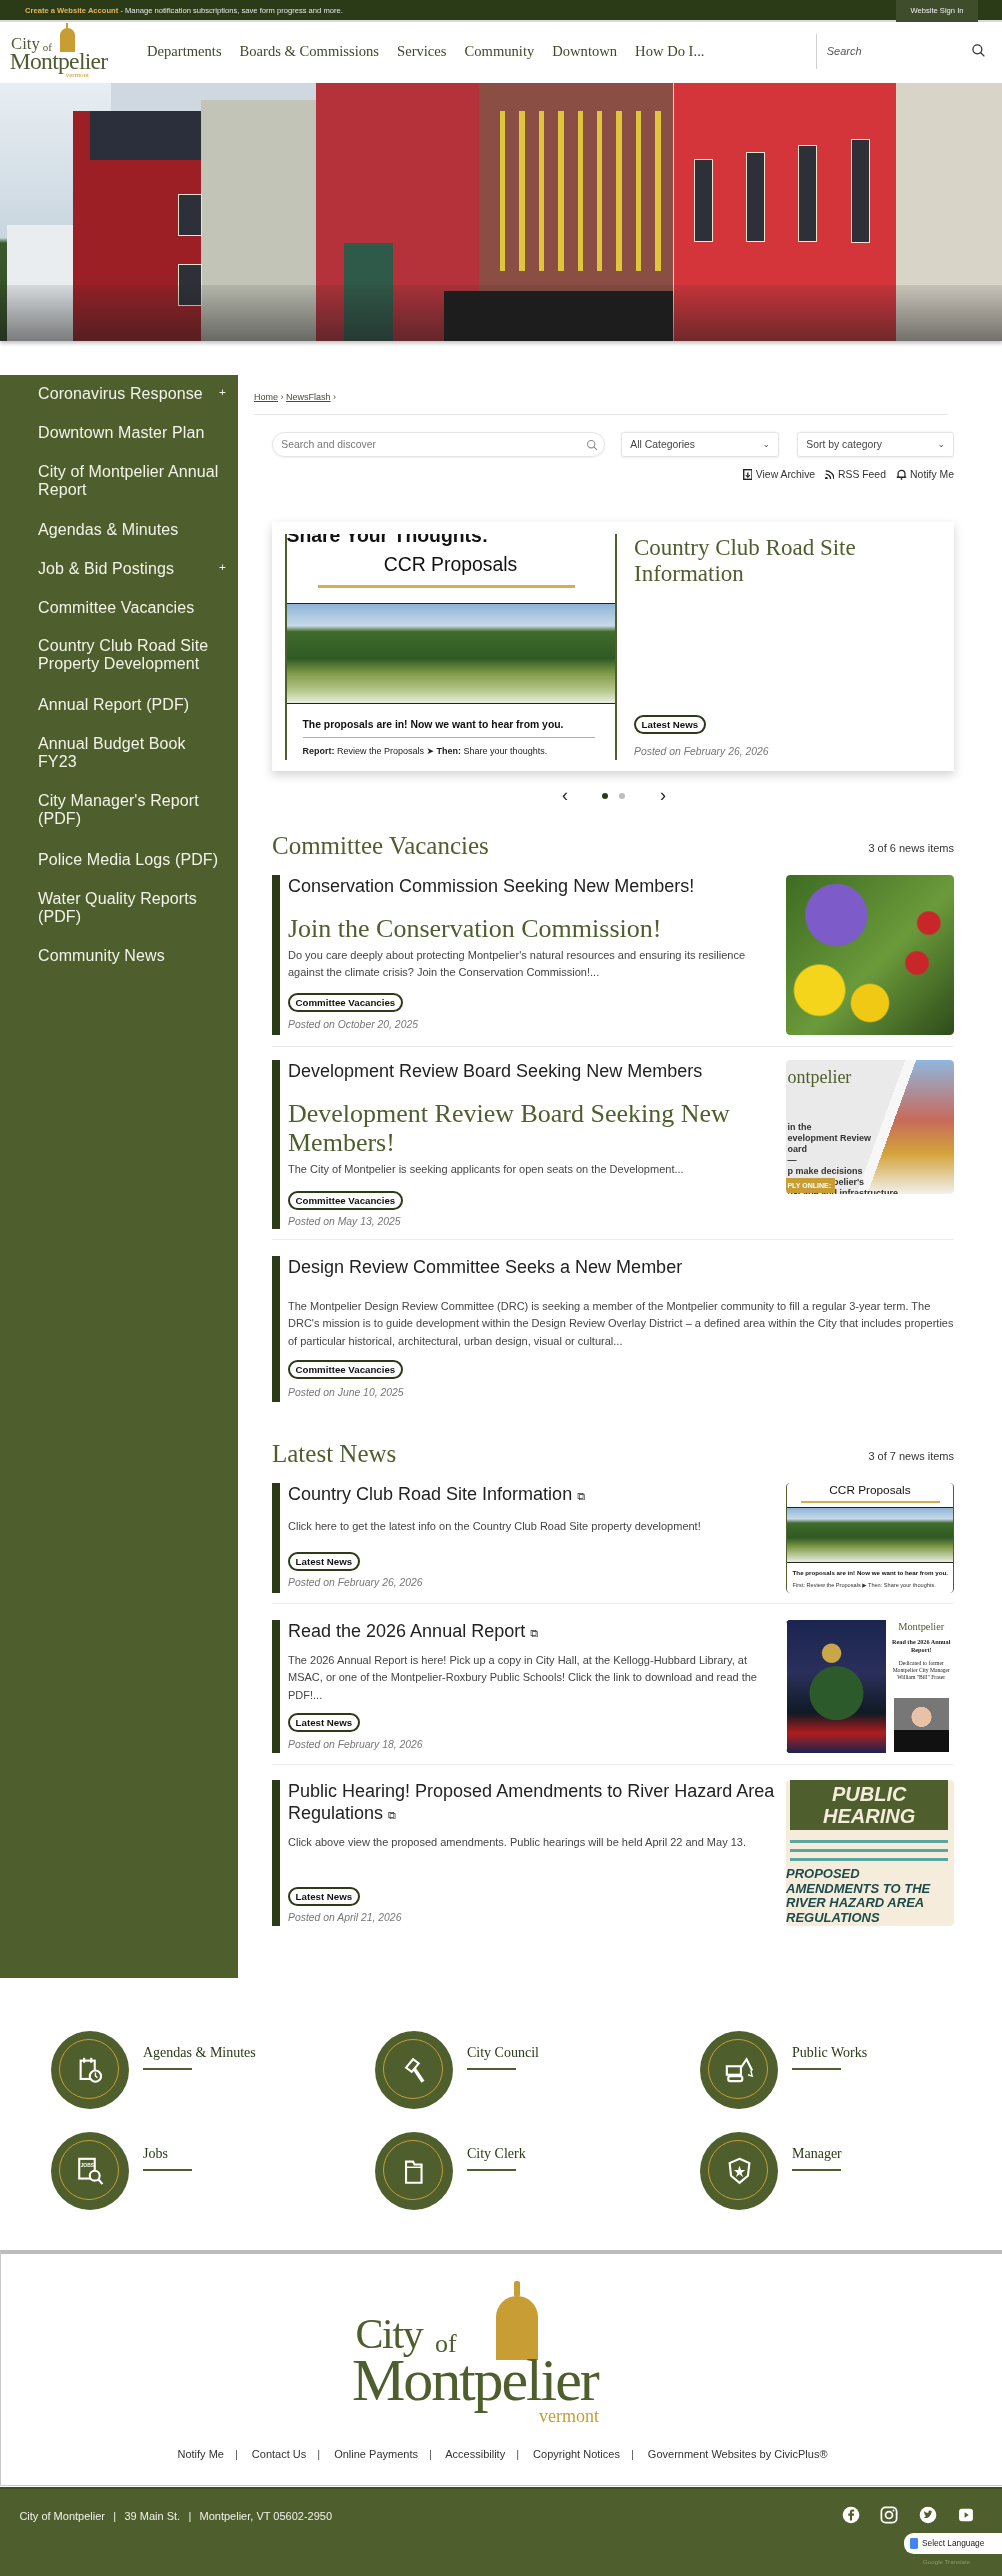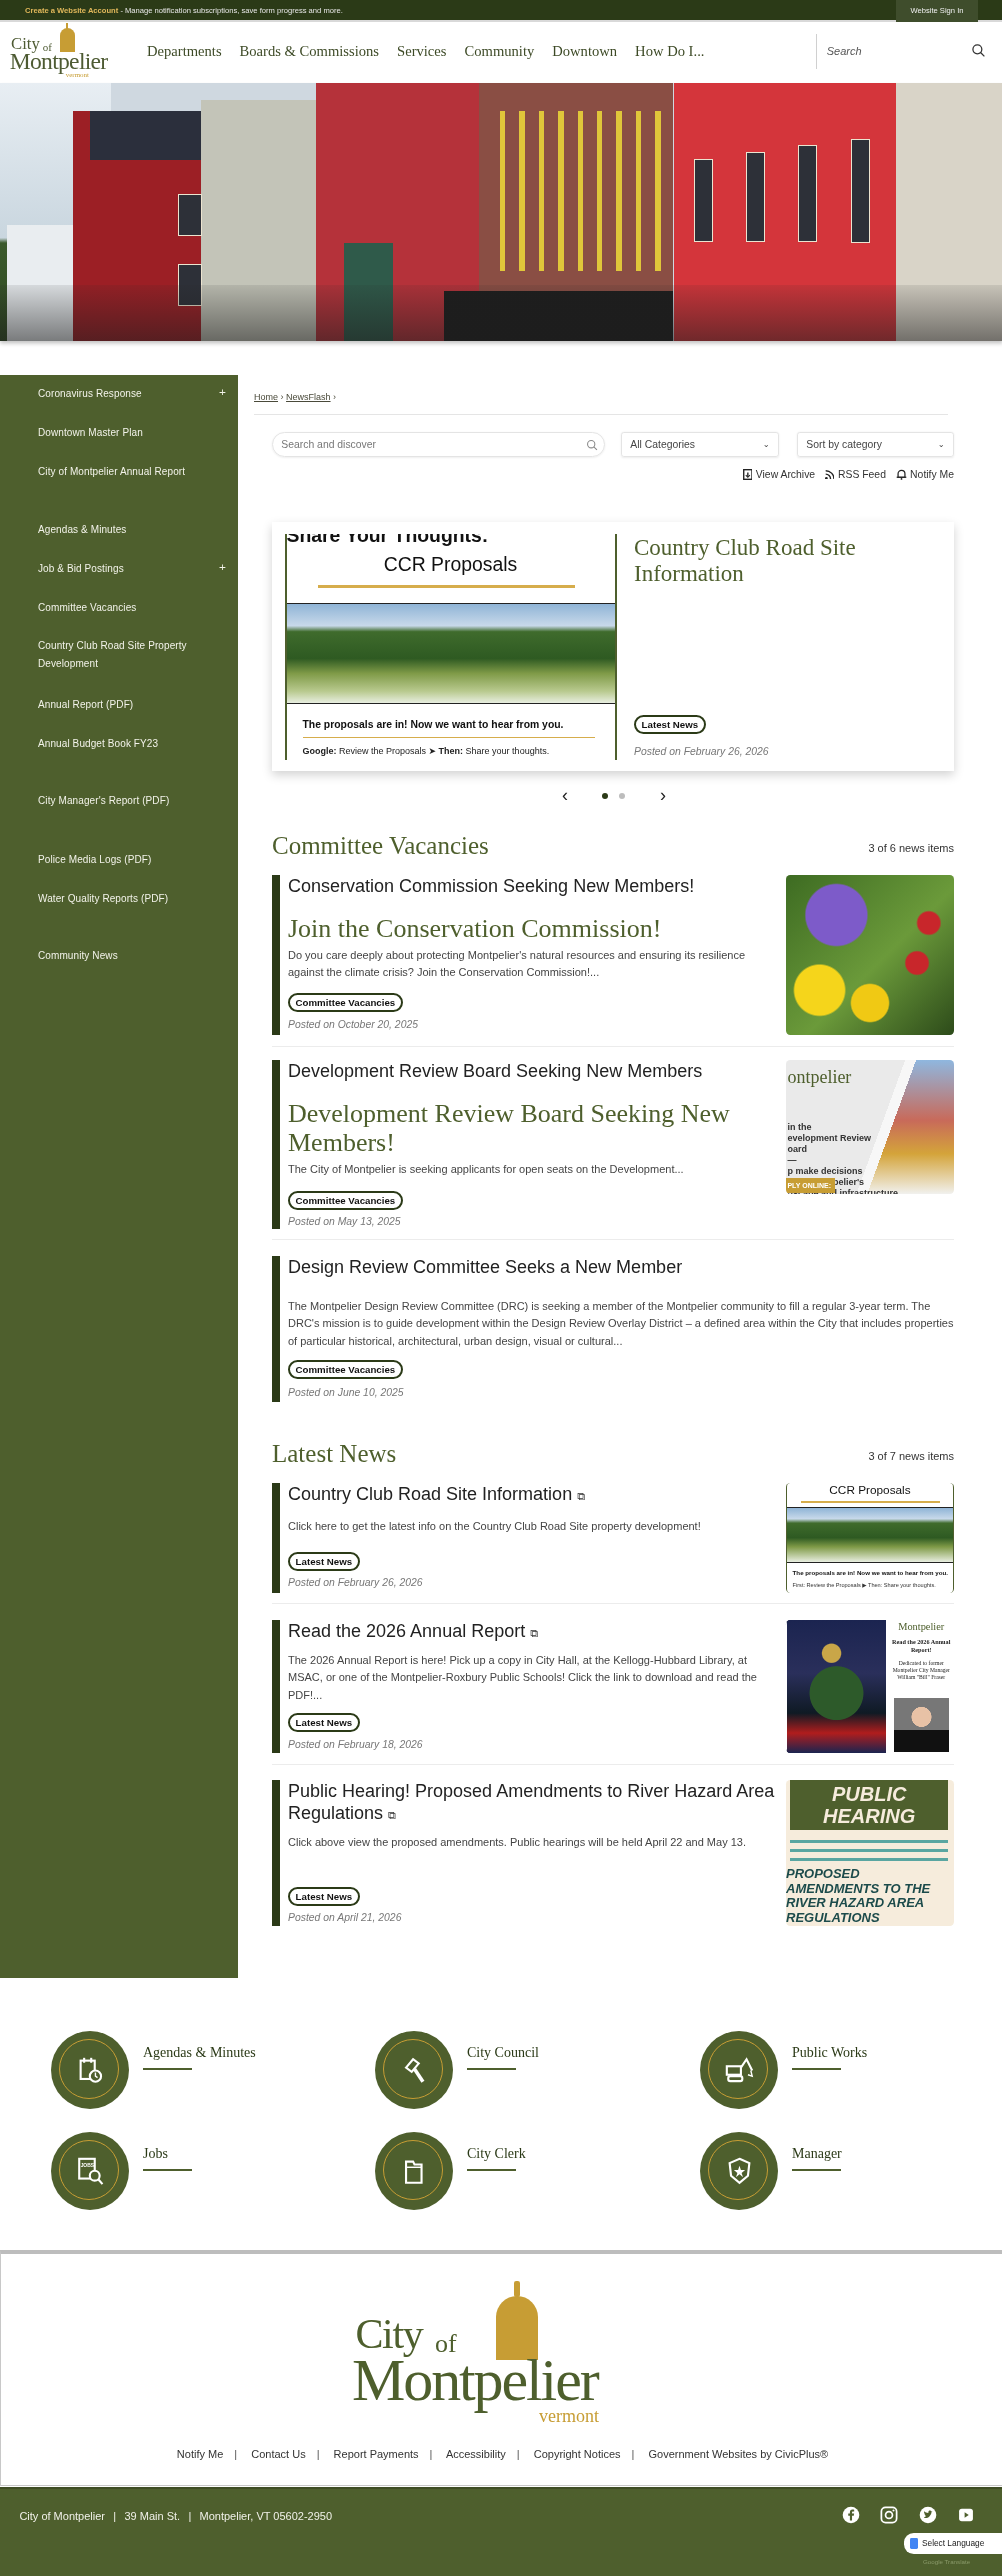--- a/index.html
+++ b/index.html
@@ -29,21 +29,21 @@
 
   
   .hero { position: absolute; left: 0; top: 83px; width: 1003px; height: 258px; overflow: hidden; background: #cfd8e0; box-shadow: 0 2.8px 4.2px rgba(0,0,0,0.25); }
   .hero .sky { position: absolute; left: 0; top: 0; width: 111px; height: 258px; background: linear-gradient(#e8eef3, #c9d6df 60%, #3b5a2c 62%, #2f4a22); }
   .hero .bld { position: absolute; top: 0; bottom: 0; }
   .hero .win { position: absolute; background: #2d3038; border: 1.4px solid #ece4d0; }
   .hero .street { position: absolute; left: 0; bottom: 0; width: 1003px; height: 56px; background: linear-gradient(rgba(40,40,40,0.1), rgba(30,30,30,0.55)); }
 
   
   .sidebar { position: absolute; left: 0; top: 375px; width: 238px; height: 1603px; background: #4e5f2d; }
-  .sidebar .menu-item { position: absolute; left: 38px; width: 187px; font-size: 10px; line-height: 18px; color: #f3f3ea; letter-spacing: 0.1px; }
+  .sidebar .menu-item { position: absolute; left: 38px; width: 187px; font-size: 16px; line-height: 18px; color: #f3f3ea; letter-spacing: 0.1px; }
   .sidebar .plus { position: absolute; left: 219px; font-size: 11.8px; color: #f3f3ea; }
 
   
   .breadcrumb { position: absolute; left: 254px; top: 392px; font-size: 9px; color: #4a4a3a; }
   .breadcrumb a { color: #4a4a3a; text-decoration: underline; }
   .hr { position: absolute; left: 254px; width: 694px; height: 0.7px; background: #e5e5e5; }
   .filter-search { position: absolute; left: 272px; top: 432px; width: 333px; height: 25px; border: 0.7px solid #e4e4e4; border-radius: 12.5px; box-shadow: 0 0.7px 2.1px rgba(0,0,0,0.08); }
   .filter-search .ph { position: absolute; left: 8.3px; top: 6.2px; font-size: 10.4px; color: #777; }
   .filter-search .ico { position: absolute; right: 5.6px; top: 6.2px; width: 12.5px; height: 12.5px; }
   .select { position: absolute; top: 432px; height: 25px; border: 0.7px solid #e4e4e4; border-radius: 2.8px; box-shadow: 0 0.7px 2.1px rgba(0,0,0,0.08); }
@@ -271,21 +271,21 @@
   <div class="img">
     <div class="ccr-top">
       <div class="share">Share Your Thoughts:</div>
       <div class="ccr">CCR Proposals</div>
       <div class="gold"></div>
     </div>
     <div class="meadow"></div>
     <div class="ccr-bottom">
       <div class="l1">The proposals are in! Now we want to hear from you.</div>
       <div class="gold2"></div>
-      <div class="l2"><b>Google:</b><span> Review the Proposals</span> ➤ <b>Then:</b><span> Share your thoughts.</span></div>
+      <div class="l2"><b>Report:</b><span> Review the Proposals</span> ➤ <b>Then:</b><span> Share your thoughts.</span></div>
     </div>
   </div>
   <div class="title">Country Club Road Site Information</div>
   <span class="tag">Latest News</span>
   <div class="date">Posted on February 26, 2026</div>
 </div>
 <div class="slider-ctrl">
   <span class="prev">‹</span>
   <span class="dot" style="left:47px;background:#2b3a17"></span>
   <span class="dot" style="left:64px;background:#bdbdbd"></span>
@@ -461,21 +461,21 @@
   <div class="flogo">
     <div class="dome"></div>
     <span class="city">City</span>
     <span class="of">of</span>
     <span class="mont">Montpelier</span>
     <span class="vt">vermont</span>
   </div>
   <div class="flinks">
     <span>Notify Me</span><span class="sep">|</span>
     <span>Contact Us</span><span class="sep">|</span>
-    <span>Report Payments</span><span class="sep">|</span>
+    <span>Online Payments</span><span class="sep">|</span>
     <span>Accessibility</span><span class="sep">|</span>
     <span>Copyright Notices</span><span class="sep">|</span>
     <span>Government Websites by CivicPlus®</span>
   </div>
 </div>
 <div class="footer-bot">
   <div class="addr">
     <span>City of Montpelier</span><span class="sep">|</span><span>39 Main St.</span><span class="sep">|</span><span>Montpelier, VT 05602-2950</span>
   </div>
   <svg class="social" style="left:842px" viewBox="0 0 26 26">

